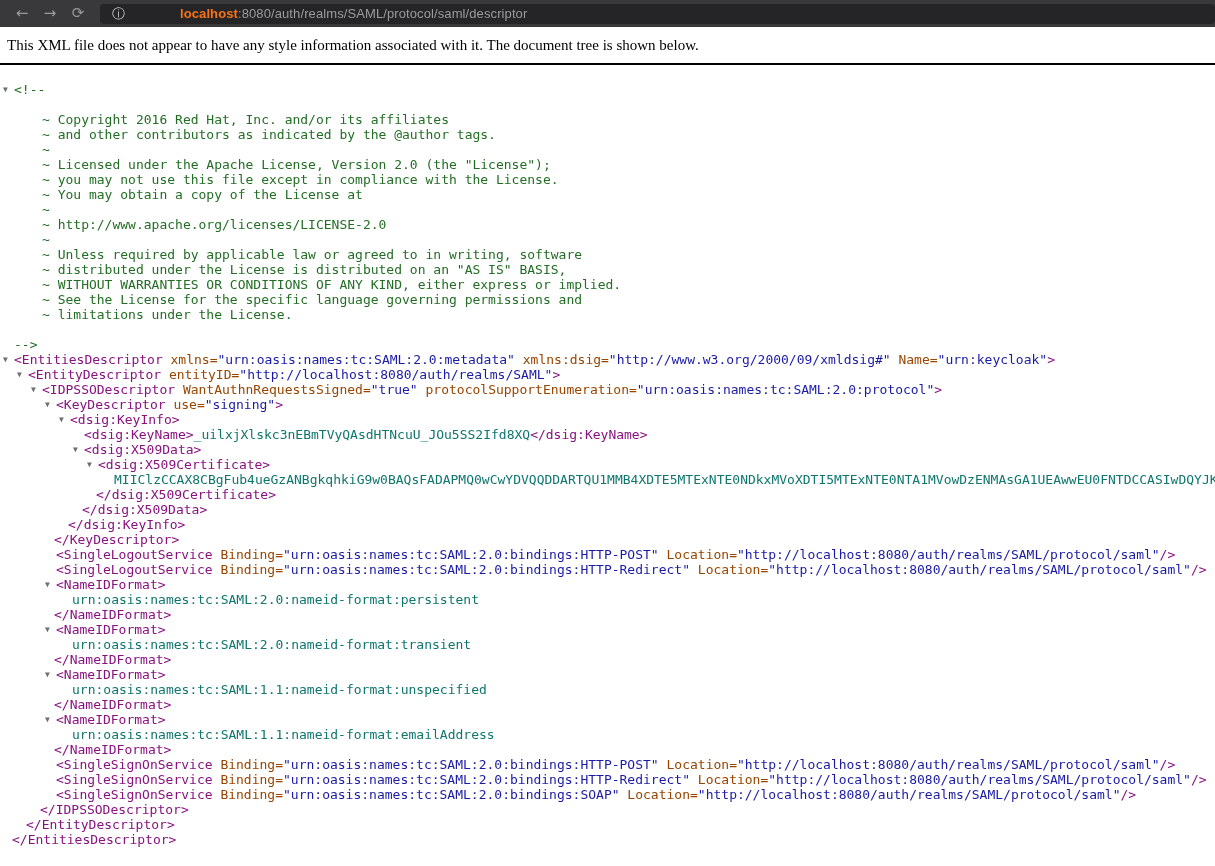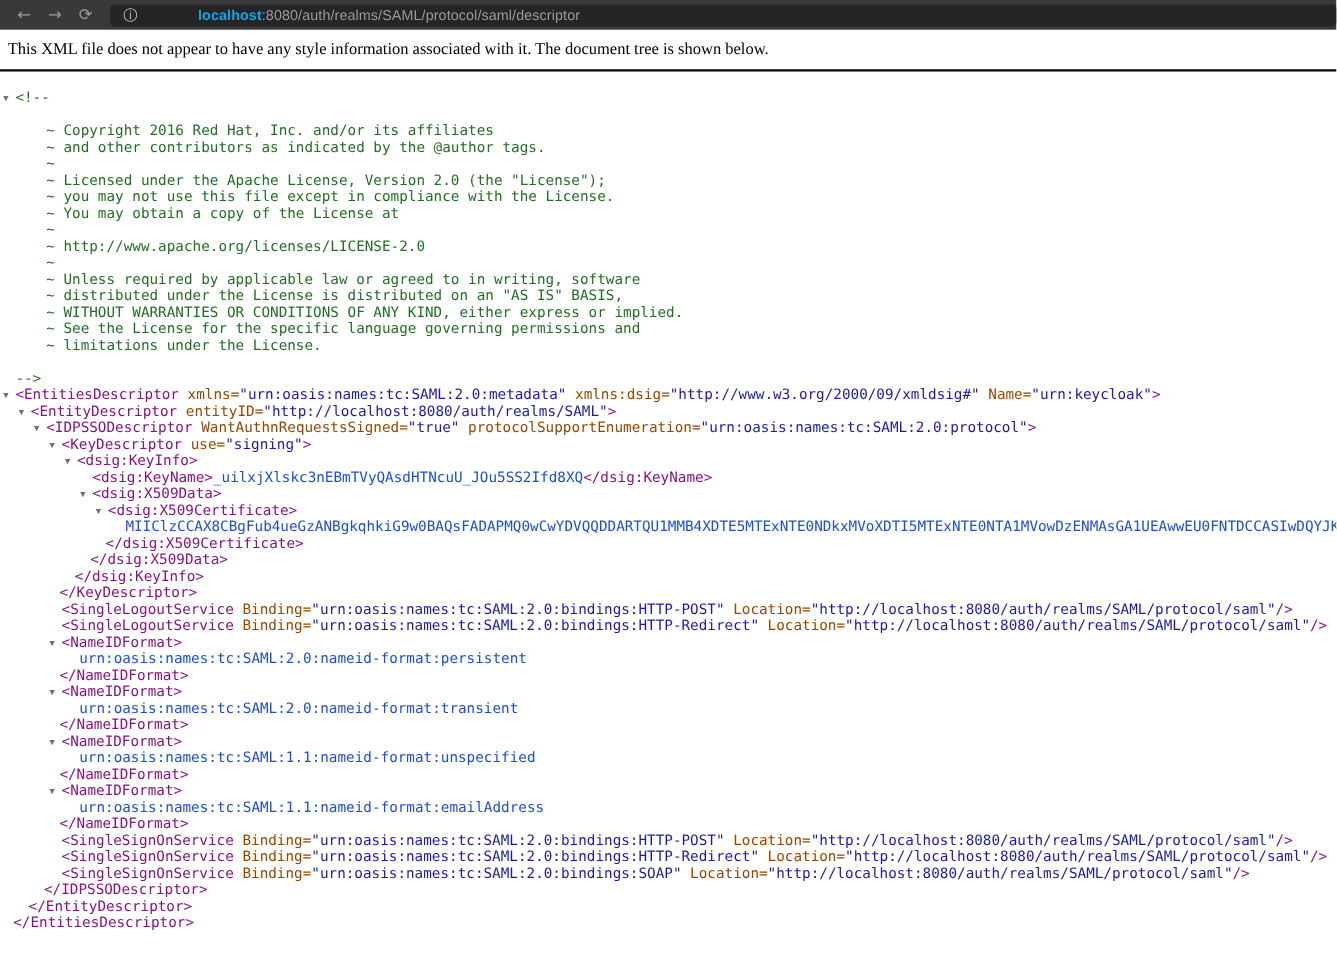--- a/index.html
+++ b/index.html
@@ -6,36 +6,36 @@
   body { font-family:"Liberation Sans", sans-serif; }
 
   
   .chrome-bar { height:27px; background:#39393b; display:flex; align-items:center; padding-left:8px; }
   .nav-btn { color:#9a9a9a; width:28px; text-align:center; font-size:15px; line-height:27px;
              font-family:"DejaVu Sans", sans-serif; cursor:pointer; user-select:none; }
   .url-field { flex:1; height:20px; margin-left:8px; margin-right:0; background:#252528;
                border-radius:4px; display:flex; align-items:center; padding:0 12px; overflow:hidden; }
   .info-icon { color:#c9c9c9; font-size:13px; margin-right:9px; font-family:"DejaVu Sans", sans-serif; }
   .url-text { font-size:13px; white-space:nowrap; letter-spacing:0.1px; }
-  .url-host { color:#0ea5e9; font-weight:bold;padding-left:46px; }
+  .url-host { color:#f97316; font-weight:bold;padding-left:46px; }
   .url-rest { color:#9b9b9b; }
 
   
   .xml-notice { font-family:"Liberation Serif", serif; font-size:15px; color:#000;
                 padding:10px 8px 9px 7px; border-bottom:2px solid #000; }
 
   
   .xml-tree { font-family:"DejaVu Sans Mono", monospace; font-size:13px; line-height:15px;
               padding:17px 0 20px 0; white-space:pre; overflow:hidden; }
   .line { position:relative; height:15px; white-space:pre; }
   .marker { position:absolute; top:3px; font-size:8px; color:#6f6f6f; cursor:pointer; line-height:9px; }
   .tok-tag  { color:#881280; }
   .tok-attr { color:#994500; }
   .tok-val  { color:#1a1aa6; }
-  .tok-txt  { color:#1d4ed8; }
+  .tok-txt  { color:#0f766e; }
   .tok-com  { color:#236e25; }
 </style>
 </head>
 <body>
 
 <div class="chrome-bar">
   <span class="nav-btn">←</span>
   <span class="nav-btn">→</span>
   <span class="nav-btn">⟳</span>
   <div class="url-field">

